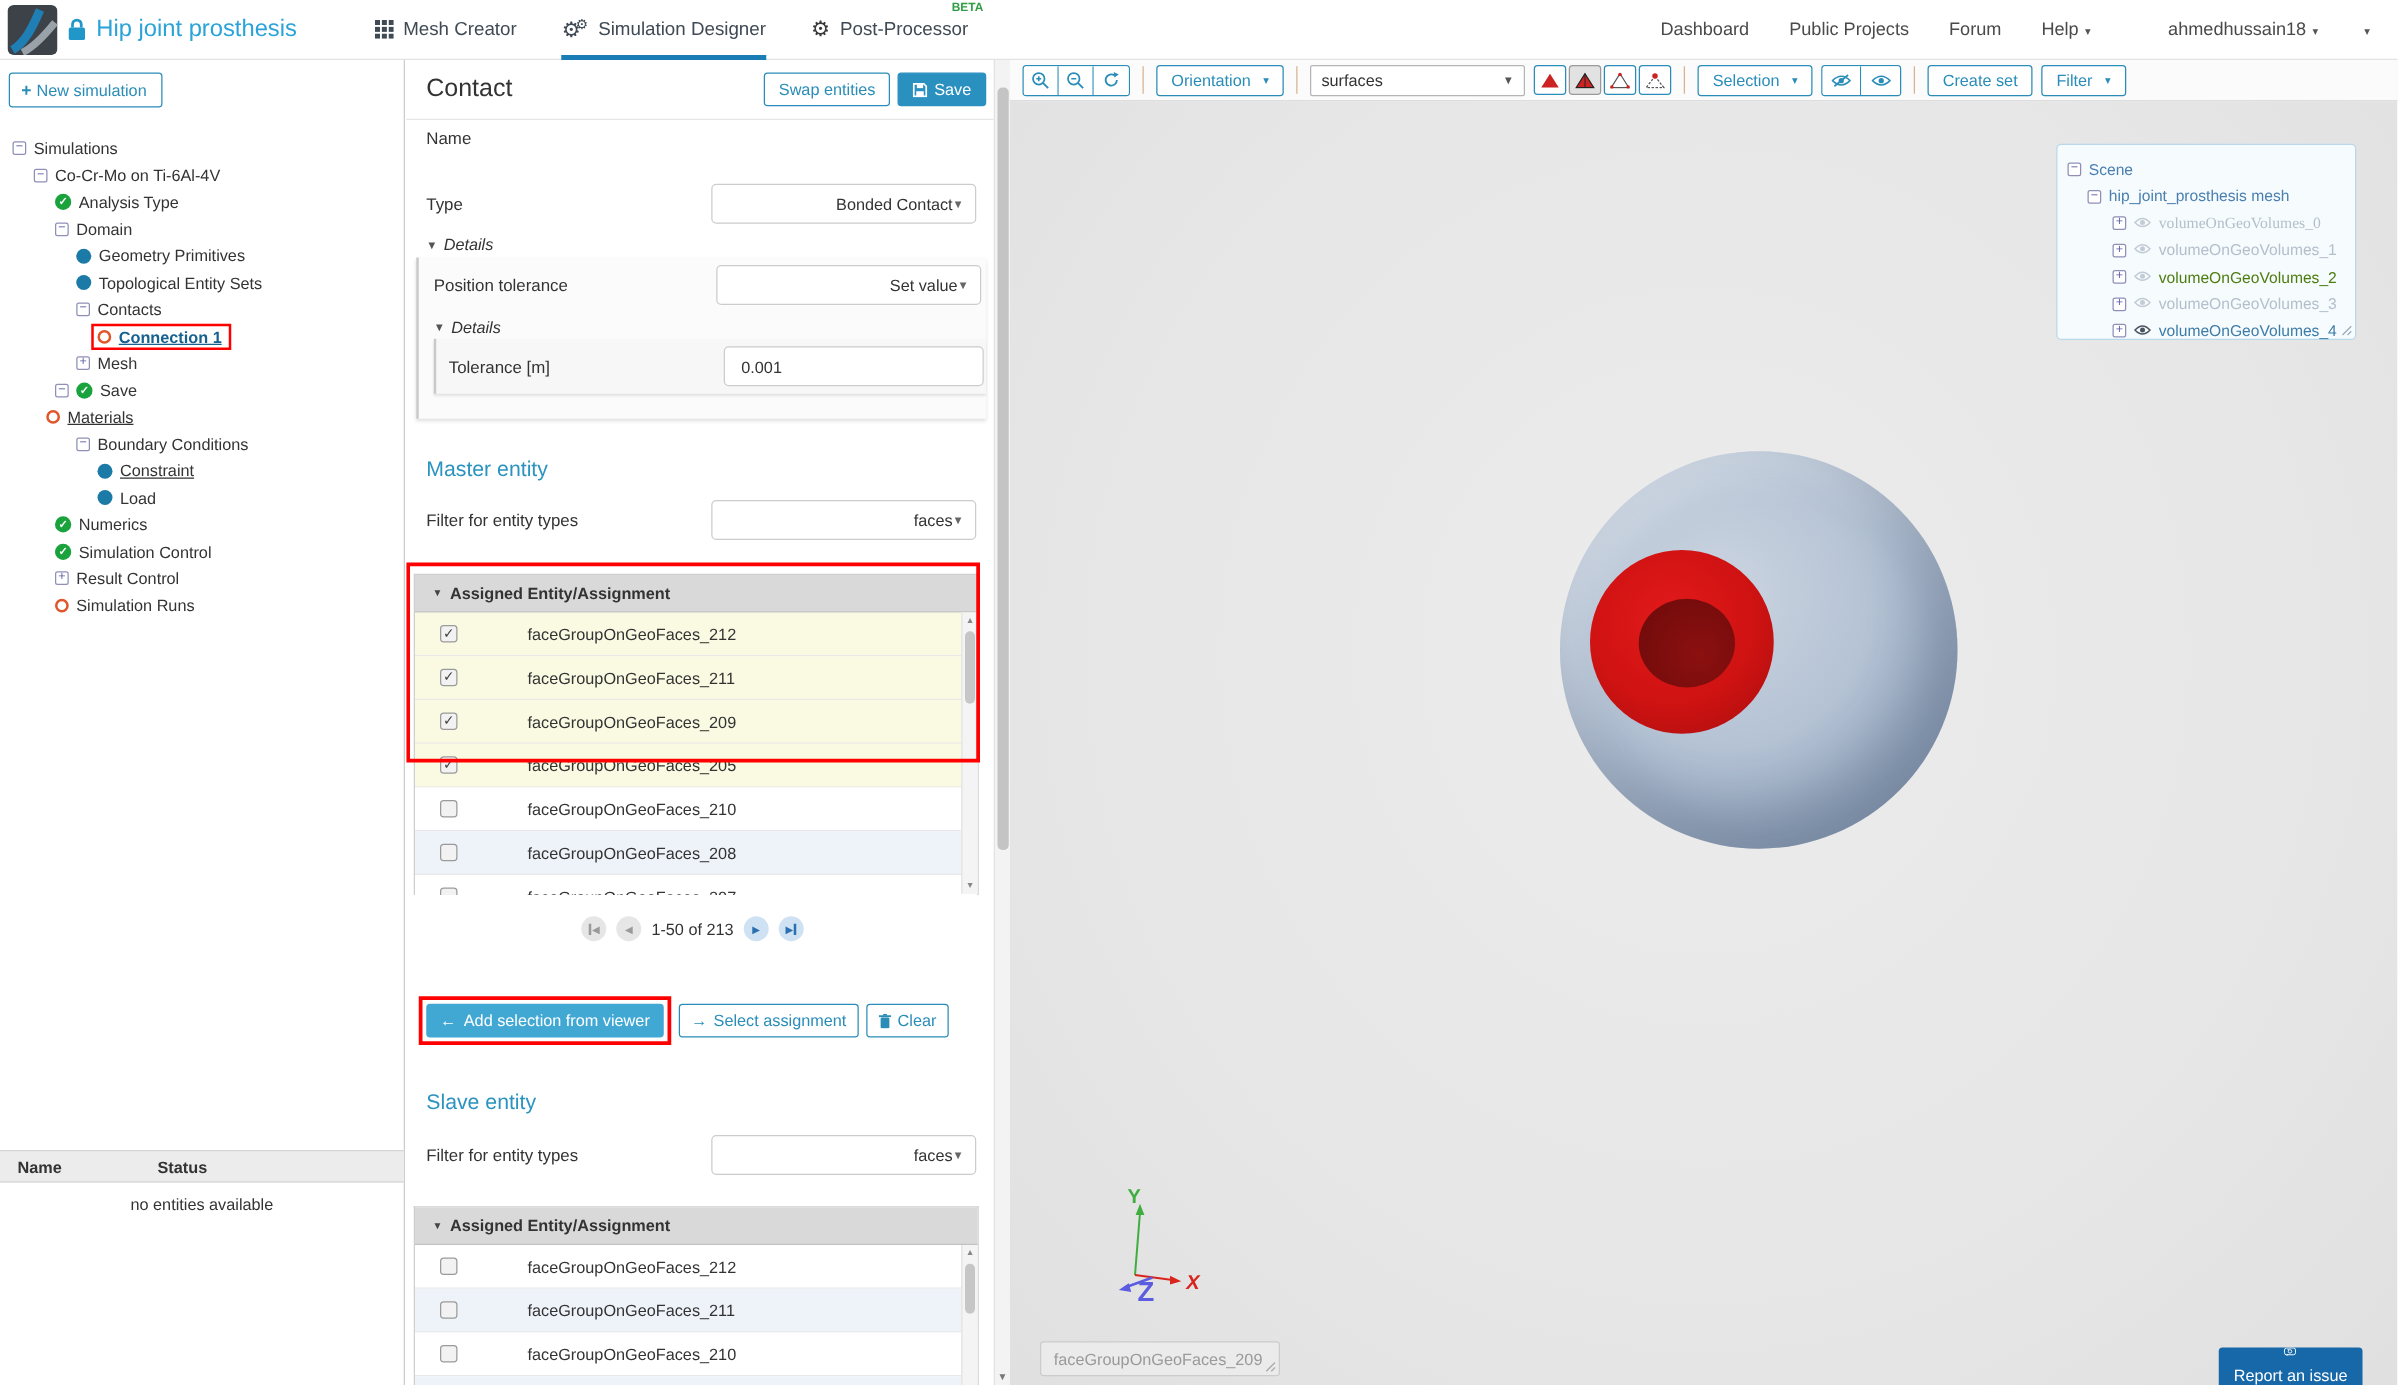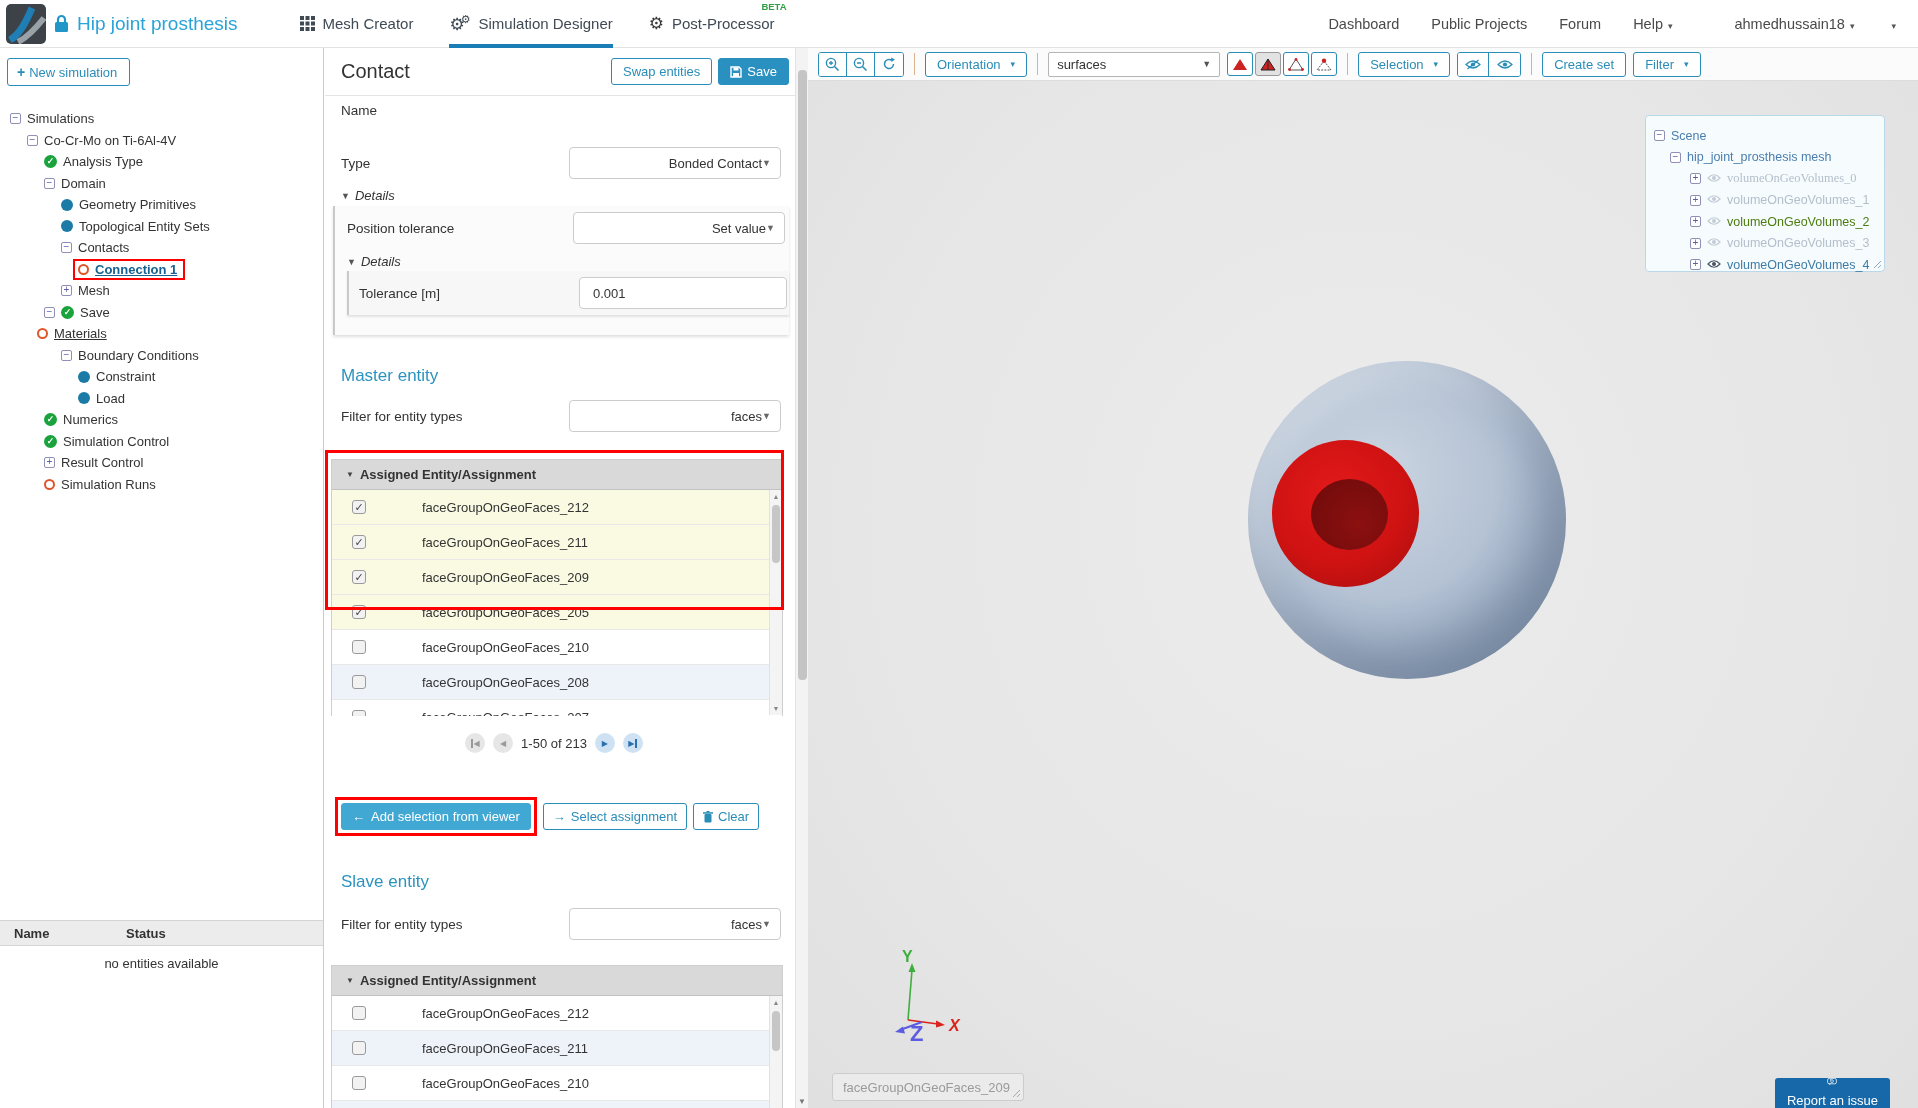--- a/index.html
+++ b/index.html
@@ -295,21 +295,21 @@
           <span class="ic-circle"></span>
           <span>Materials</span>
         </span>
       </div>
       <div class="tree-row" style="padding-left: 61px;">
         <span class="tree-wrap">
           <span class="ic-minus">−</span>
           <span>Boundary Conditions</span>
         </span>
       </div>
-      <div class="tree-row" style="padding-left: 78px;">
+      <div class="tree-row" style="padding-left: 78px; text-decoration: underline;">
         <span class="tree-wrap">
           <span class="ic-dot"></span>
           <span>Constraint</span>
         </span>
       </div>
       <div class="tree-row" style="padding-left: 78px;">
         <span class="tree-wrap">
           <span class="ic-dot"></span>
           <span>Load</span>
         </span>

